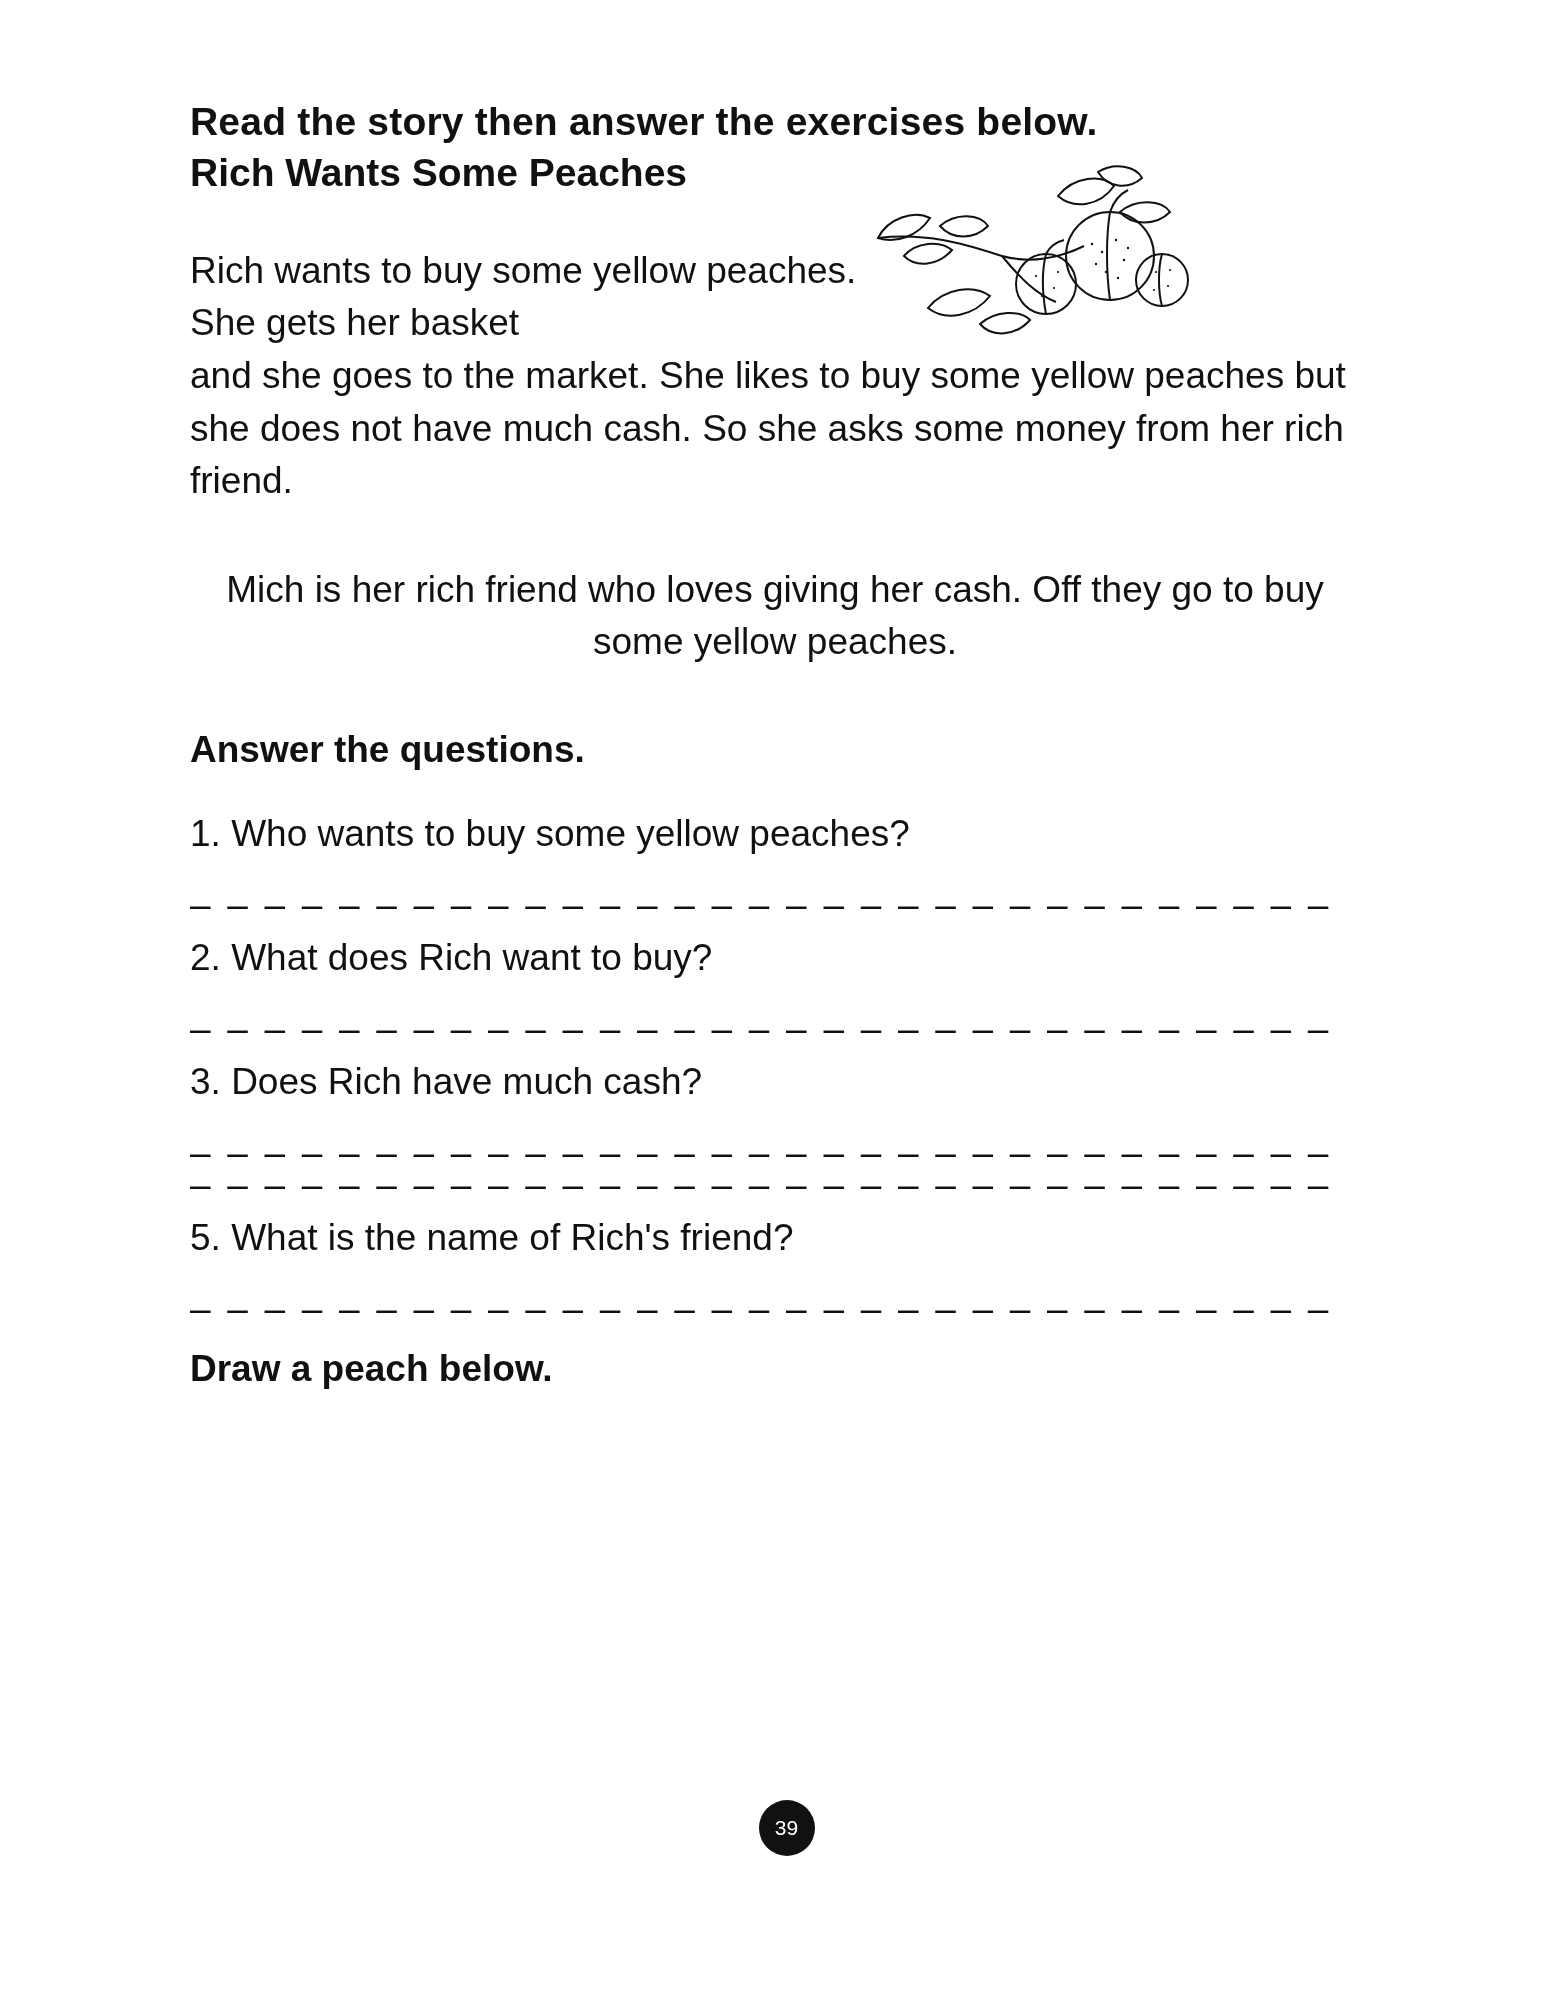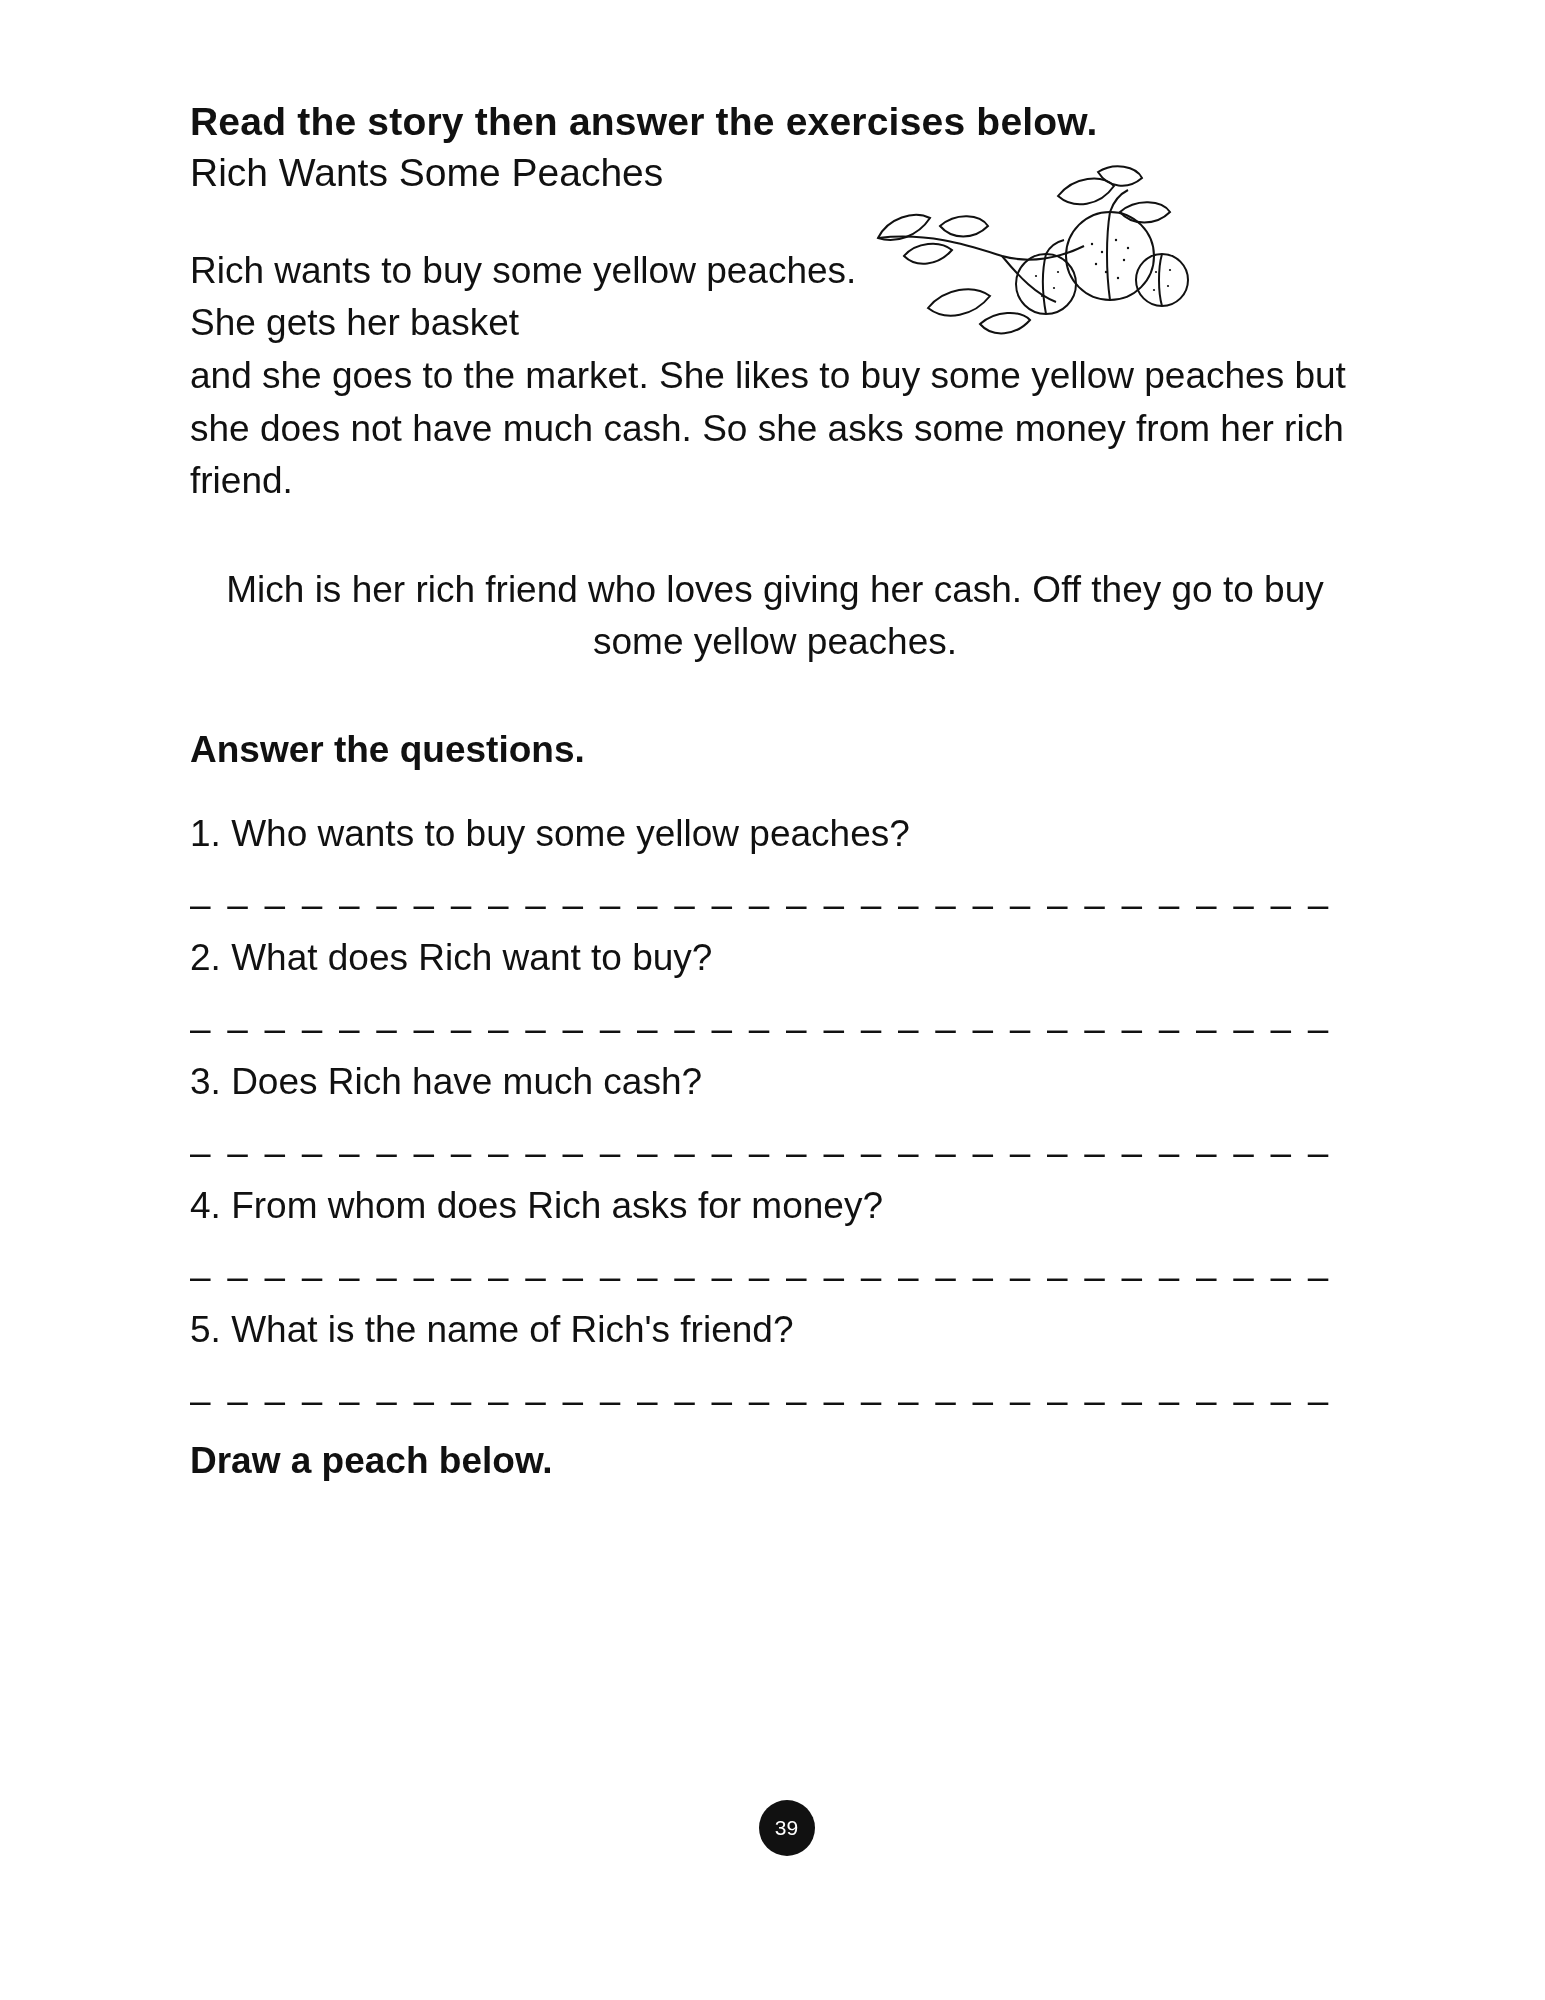--- a/index.html
+++ b/index.html
@@ -31,21 +31,21 @@
   }
   .heading {
     font-size: 39px;
     font-weight: bold;
     letter-spacing: 0.2px;
     line-height: 1.32;
     margin: 0;
   }
   .title {
     font-size: 39px;
-    font-weight: normal;
+    font-weight: bold;
     line-height: 1.32;
     margin: 0 0 0 0;
   }
   .story-block {
     margin-top: 46px;
     font-size: 37px;
     line-height: 1.42;
     font-weight: 400;
   }
   .story-wrap-line {
@@ -129,21 +129,20 @@
 
     <p class="question">1. Who wants to buy some yellow peaches?</p>
     <div class="dashline">– – – – – – – – – – – – – – – – – – – – – – – – – – – – – – – – – – – – –</div>
 
     <p class="question">2. What does Rich want to buy?</p>
     <div class="dashline">– – – – – – – – – – – – – – – – – – – – – – – – – – – – – – – – – – – – –</div>
 
     <p class="question">3. Does Rich have much cash?</p>
     <div class="dashline">– – – – – – – – – – – – – – – – – – – – – – – – – – – – – – – – – – – – –</div>
 
-    <p class="question">4. From whom does Rich asks for money?</p>
     <div class="dashline">– – – – – – – – – – – – – – – – – – – – – – – – – – – – – – – – – – – – –</div>
 
     <p class="question">5. What is the name of Rich's friend?</p>
     <div class="dashline">– – – – – – – – – – – – – – – – – – – – – – – – – – – – – – – – – – – – –</div>
 
     <p class="draw-label">Draw a peach below.</p>
   </div>
 
   <div class="peach-art">
     <svg viewBox="0 0 330 230" width="330" height="230" xmlns="http://www.w3.org/2000/svg">

